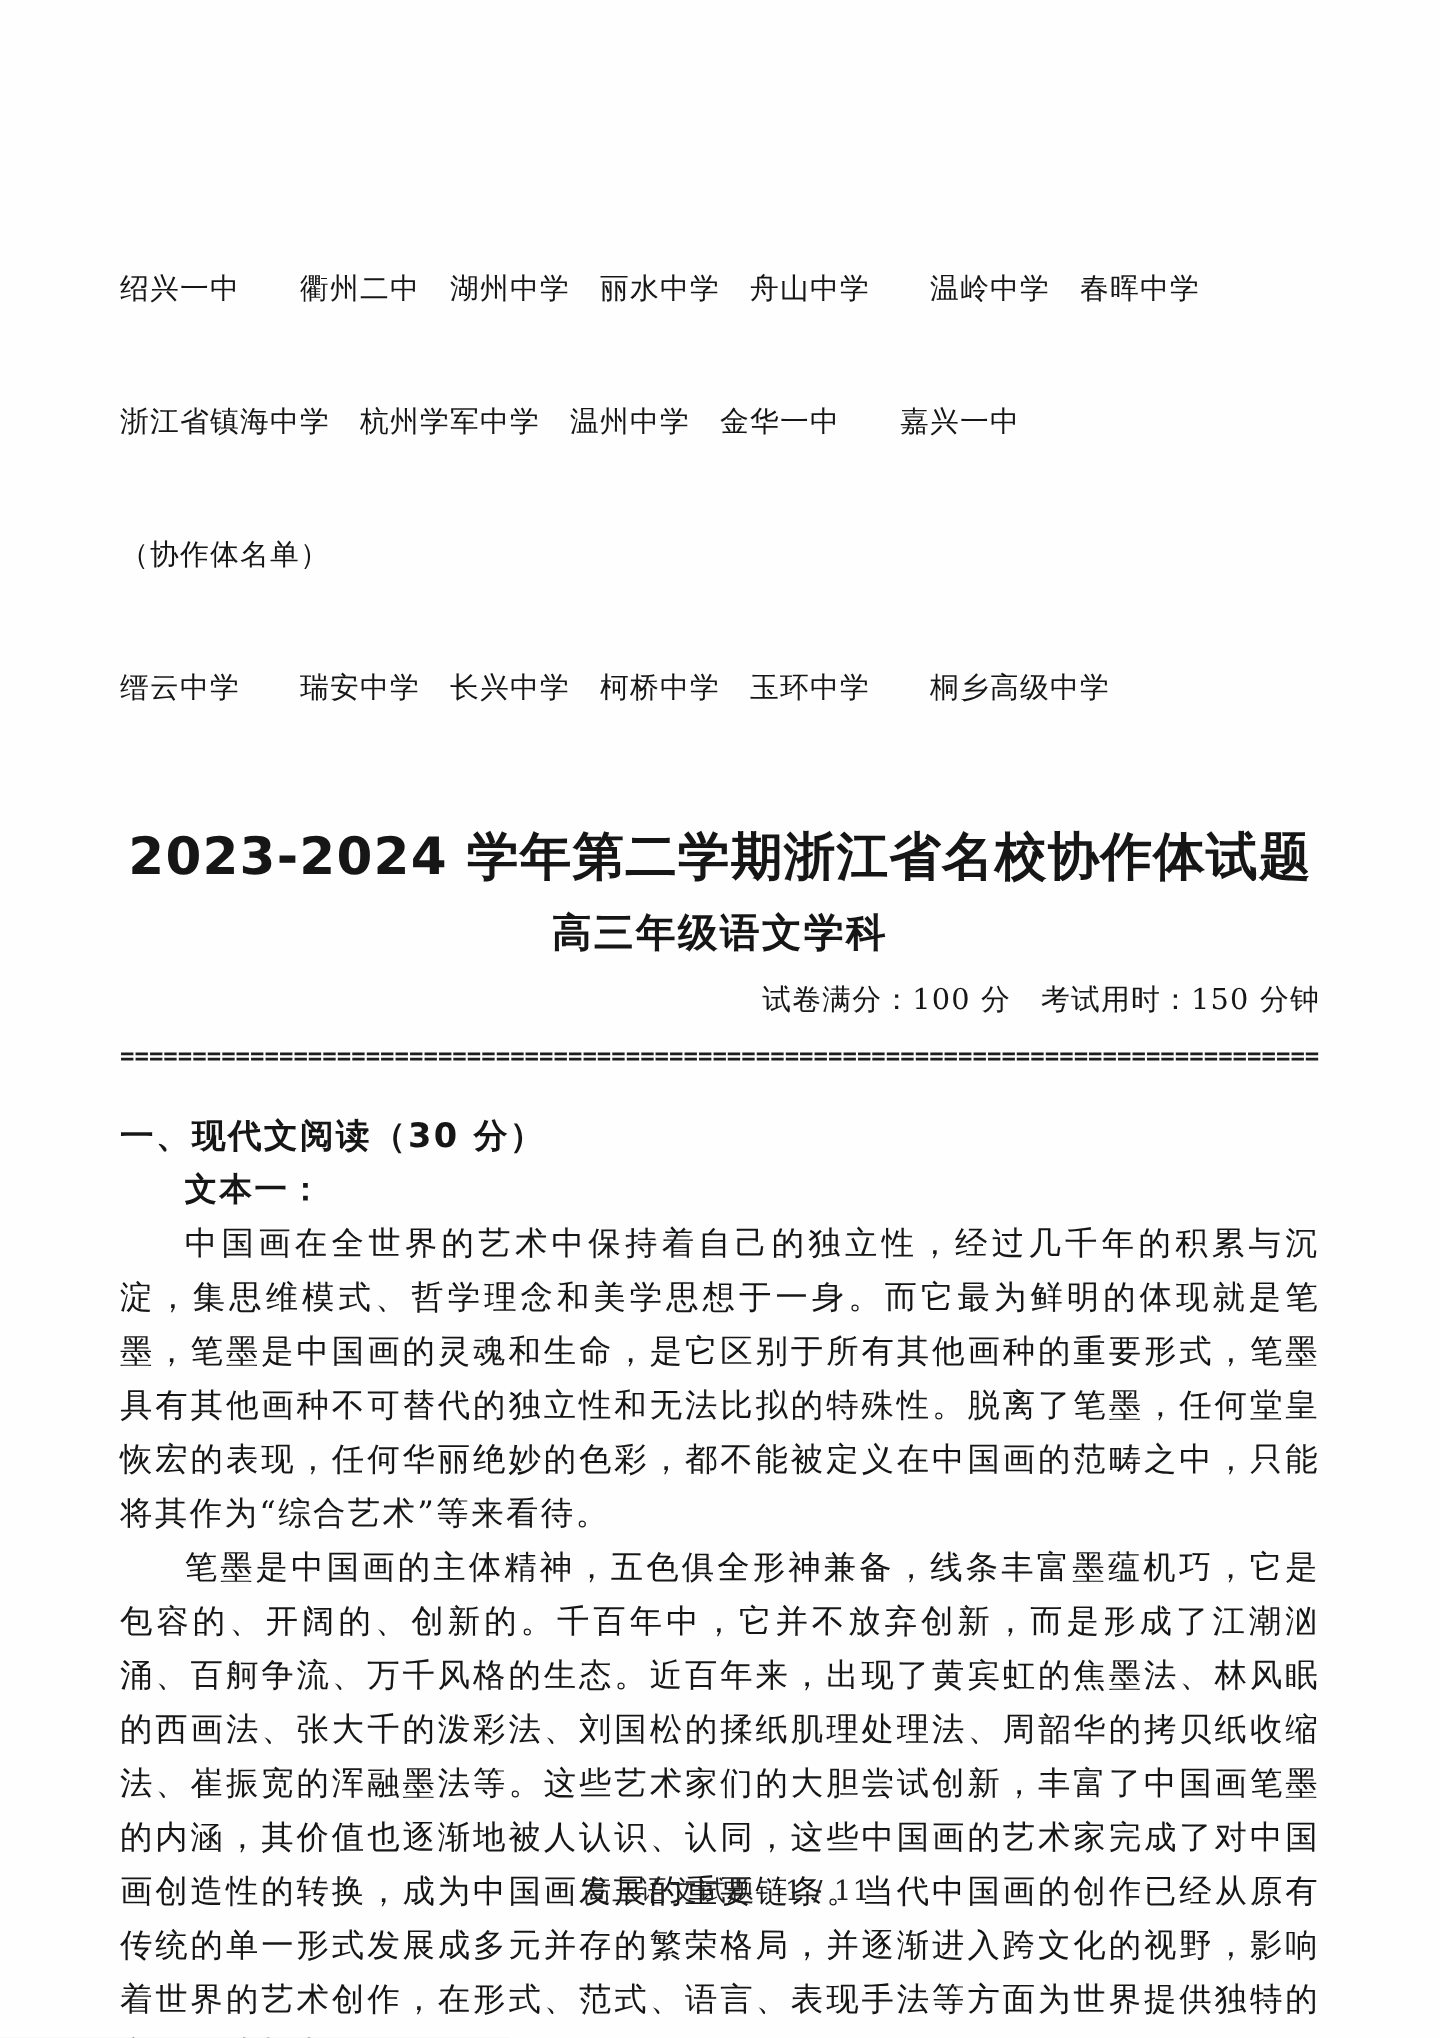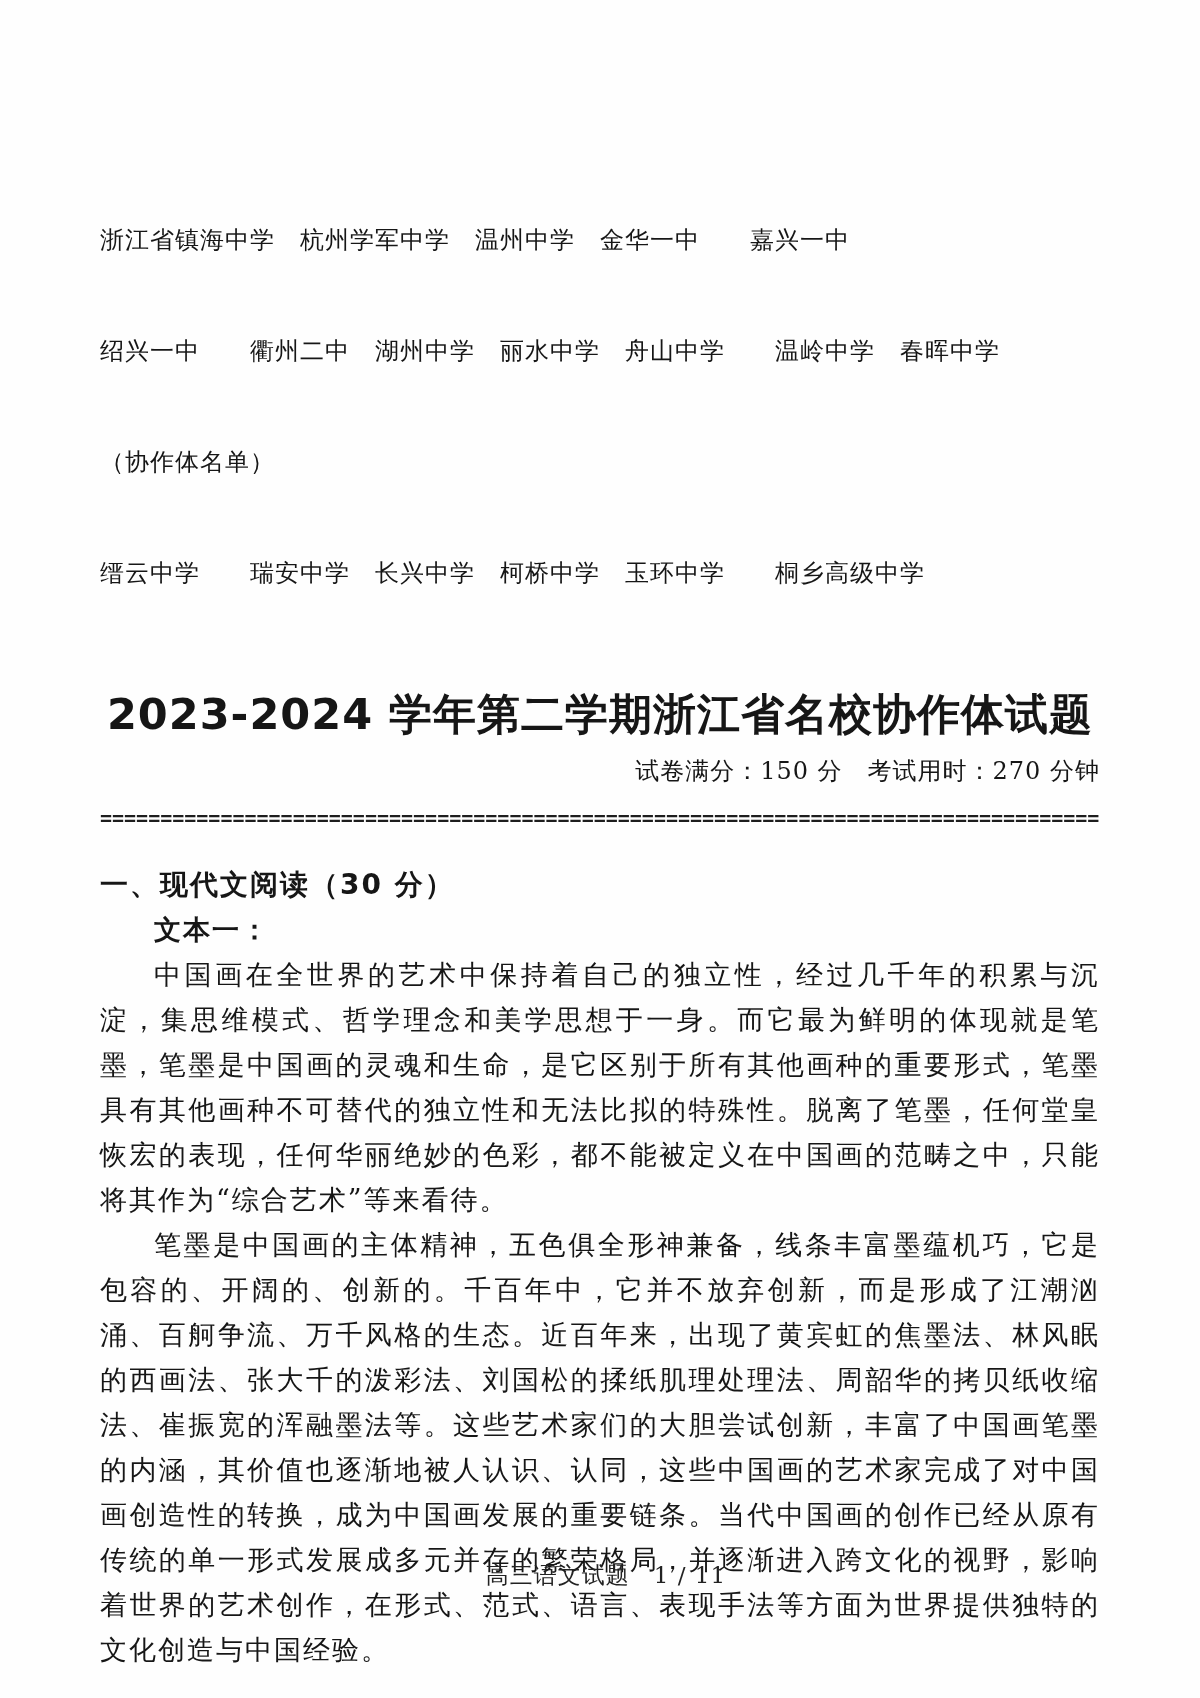--- a/index.html
+++ b/index.html
@@ -108,28 +108,29 @@
     padding-left: 12px;
   }
 </style>
 </head>
 <body>
 
 <div class="page">
   <div class="content">
 
     <div class="school-list">
+      <p class="school-line">绍兴一中　　衢州二中　湖州中学　丽水中学　舟山中学　　温岭中学　春晖中学</p>
       <p class="school-line">浙江省镇海中学　杭州学军中学　温州中学　金华一中　　嘉兴一中</p>
-      <p class="school-line">绍兴一中　　衢州二中　湖州中学　丽水中学　舟山中学　　温岭中学　春晖中学</p>
       <p class="school-line">（协作体名单）</p>
       <p class="school-line">缙云中学　　瑞安中学　长兴中学　柯桥中学　玉环中学　　桐乡高级中学</p>
     </div>
 
     <div class="title">2023-2024 学年第二学期浙江省名校协作体试题</div>
-    <div class="exam-info">试卷满分：150 分　考试用时：270 分钟</div>
+    <div class="subtitle">高三年级语文学科</div>
+    <div class="exam-info">试卷满分：100 分　考试用时：150 分钟</div>
     <div class="divider">============================================================================================================================================</div>
 
     <div class="body">
       <p class="heading-1">一、现代文阅读（30 分）</p>
       <p class="text-label">文本一：</p>
       <p class="para">中国画在全世界的艺术中保持着自己的独立性，经过几千年的积累与沉淀，集思维模式、哲学理念和美学思想于一身。而它最为鲜明的体现就是笔墨，笔墨是中国画的灵魂和生命，是它区别于所有其他画种的重要形式，笔墨具有其他画种不可替代的独立性和无法比拟的特殊性。脱离了笔墨，任何堂皇恢宏的表现，任何华丽绝妙的色彩，都不能被定义在中国画的范畴之中，只能将其作为“综合艺术”等来看待。</p>
       <p class="para">笔墨是中国画的主体精神，五色俱全形神兼备，线条丰富墨蕴机巧，它是包容的、开阔的、创新的。千百年中，它并不放弃创新，而是形成了江潮汹涌、百舸争流、万千风格的生态。近百年来，出现了黄宾虹的焦墨法、林风眠的西画法、张大千的泼彩法、刘国松的揉纸肌理处理法、周韶华的拷贝纸收缩法、崔振宽的浑融墨法等。这些艺术家们的大胆尝试创新，丰富了中国画笔墨的内涵，其价值也逐渐地被人认识、认同，这些中国画的艺术家完成了对中国画创造性的转换，成为中国画发展的重要链条。当代中国画的创作已经从原有传统的单一形式发展成多元并存的繁荣格局，并逐渐进入跨文化的视野，影响着世界的艺术创作，在形式、范式、语言、表现手法等方面为世界提供独特的文化创造与中国经验。</p>
 
     </div>
   </div>

